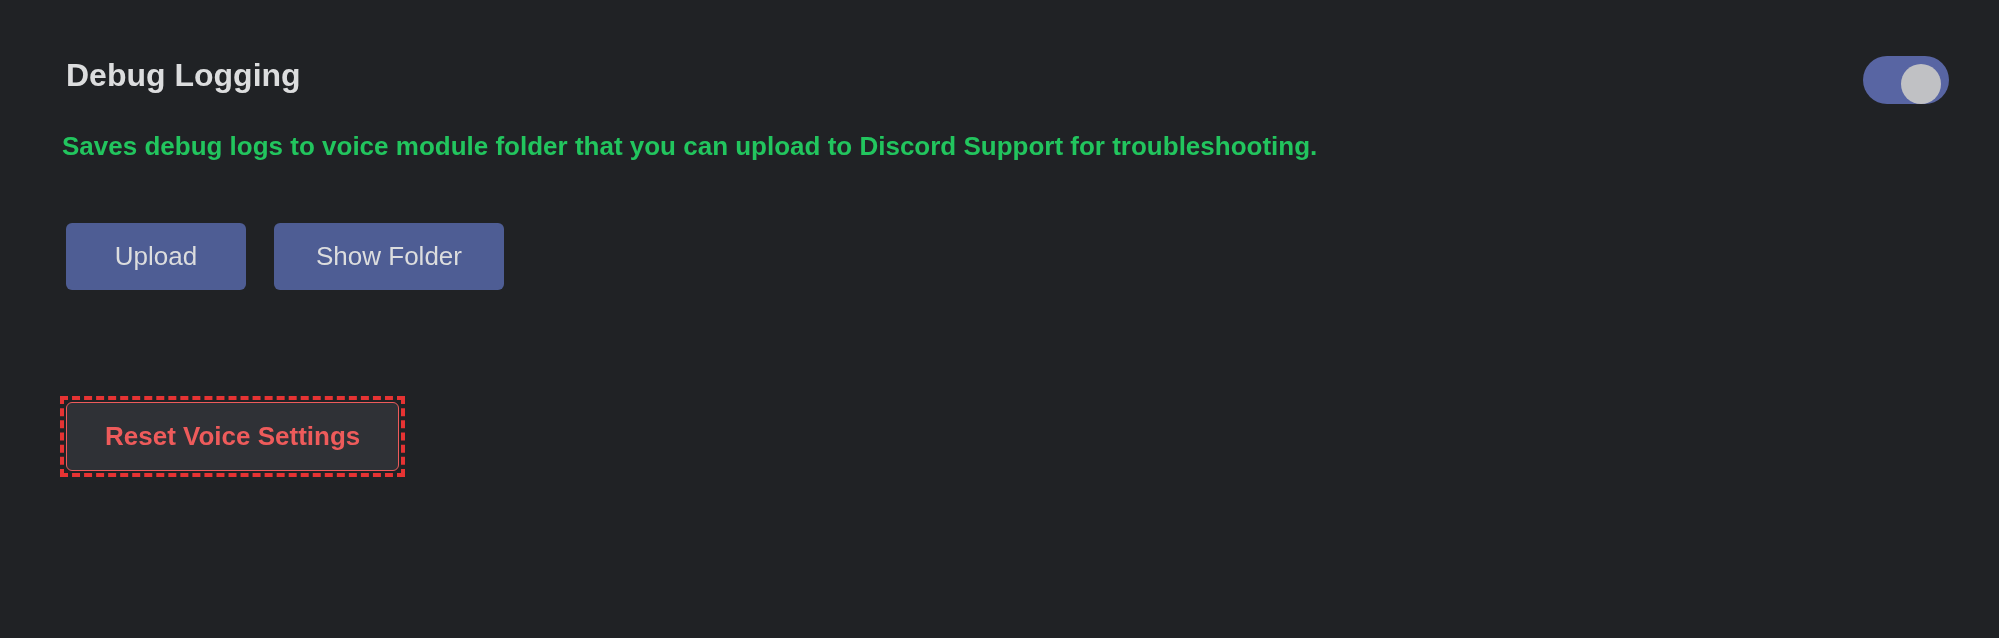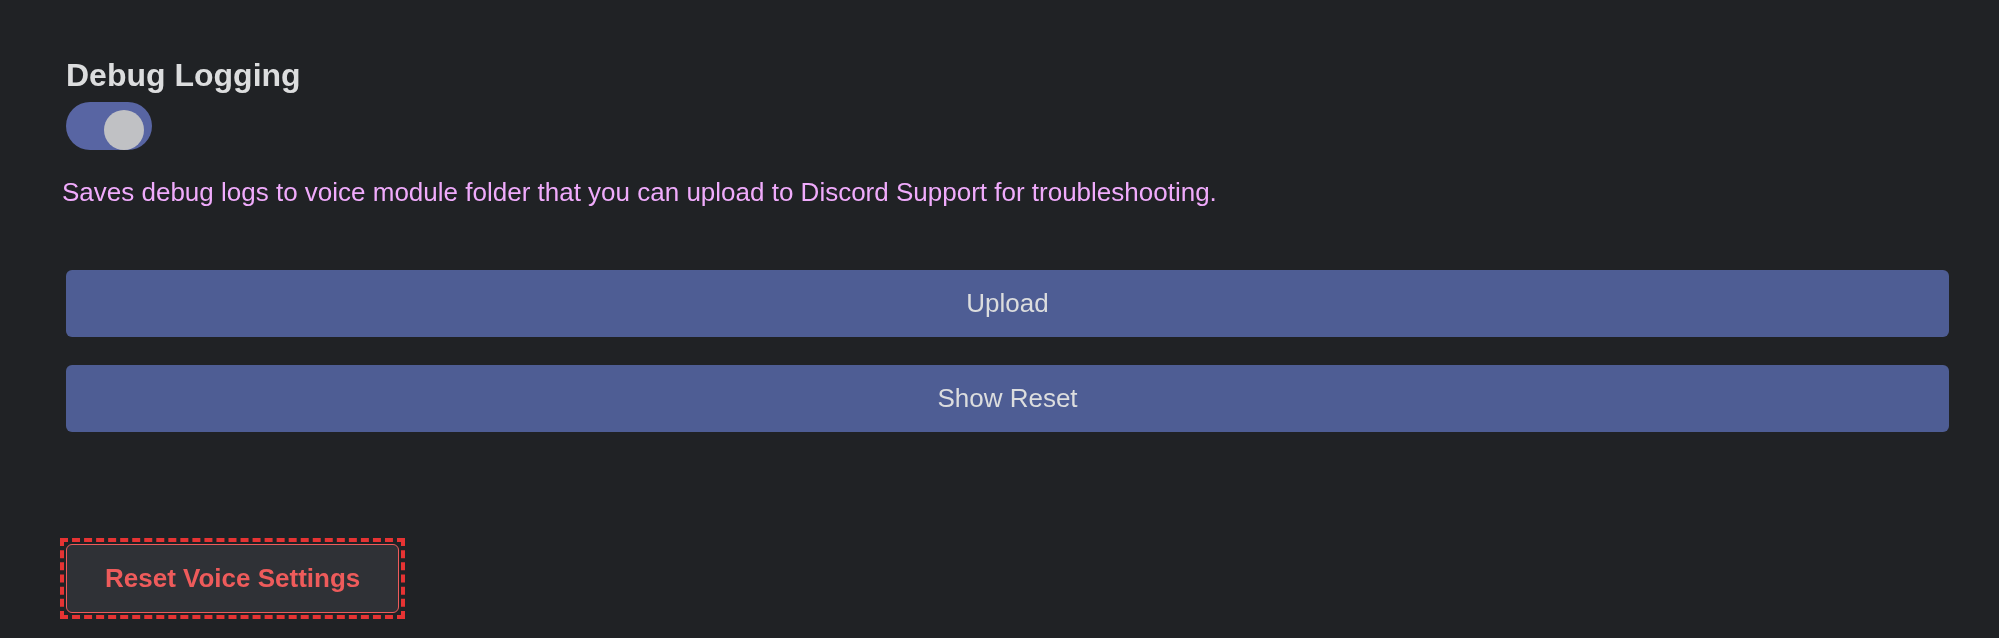--- a/index.html
+++ b/index.html
@@ -1,19 +1,18 @@
 <!DOCTYPE html>
 <html><head>
   <meta charset="utf-8">
   <style>
     * {
       margin: 4px;
       padding: 0;
       box-sizing: border-box;
-      flex-direction: column;
     }
     body {
       background-color: #202225;
       font-family: -apple-system, BlinkMacSystemFont, "Segoe UI", Helvetica, Arial, sans-serif;
       width: 1999px;
       height: 638px;
       padding: 40px 50px;
       position: relative;
     }
     .header-row {
@@ -22,23 +21,23 @@
       align-items: flex-start;
       margin-bottom: 20px;
     }
     .section-title {
       color: #dcddde;
       font-size: 32px;
       font-weight: 700;
       line-height: 1.2;
     }
     .section-description {
-      color: #f0abfc;
+      color: #22c55e;
       font-size: 26px;
-      font-weight: 400;
+      font-weight: 700;
       line-height: 1.4;
       margin-bottom: 55px;
     }
     .toggle-switch {
       position: relative;
       width: 86px;
       height: 48px;
       background-color: #5865a3;
       border-radius: 24px;
       cursor: pointer;
@@ -117,21 +116,21 @@
   <h3 class="section-title">Debug Logging</h3>
   <div class="toggle-switch">
     <div class="toggle-knob"></div>
   </div>
 </div>
 
 <p class="section-description">Saves debug logs to voice module folder that you can upload to Discord Support for troubleshooting.</p>
 
 <div class="button-row">
   <button class="btn-primary btn-upload">Upload</button>
-  <button class="btn-primary btn-show-folder">Show Reset</button>
+  <button class="btn-primary btn-show-folder">Show Folder</button>
 </div>
 
 <div class="btn-reset-wrapper">
   <button class="btn-reset">Reset Voice Settings</button>
   <div class="dashed-highlight"></div>
 </div>
 
 
 
 

